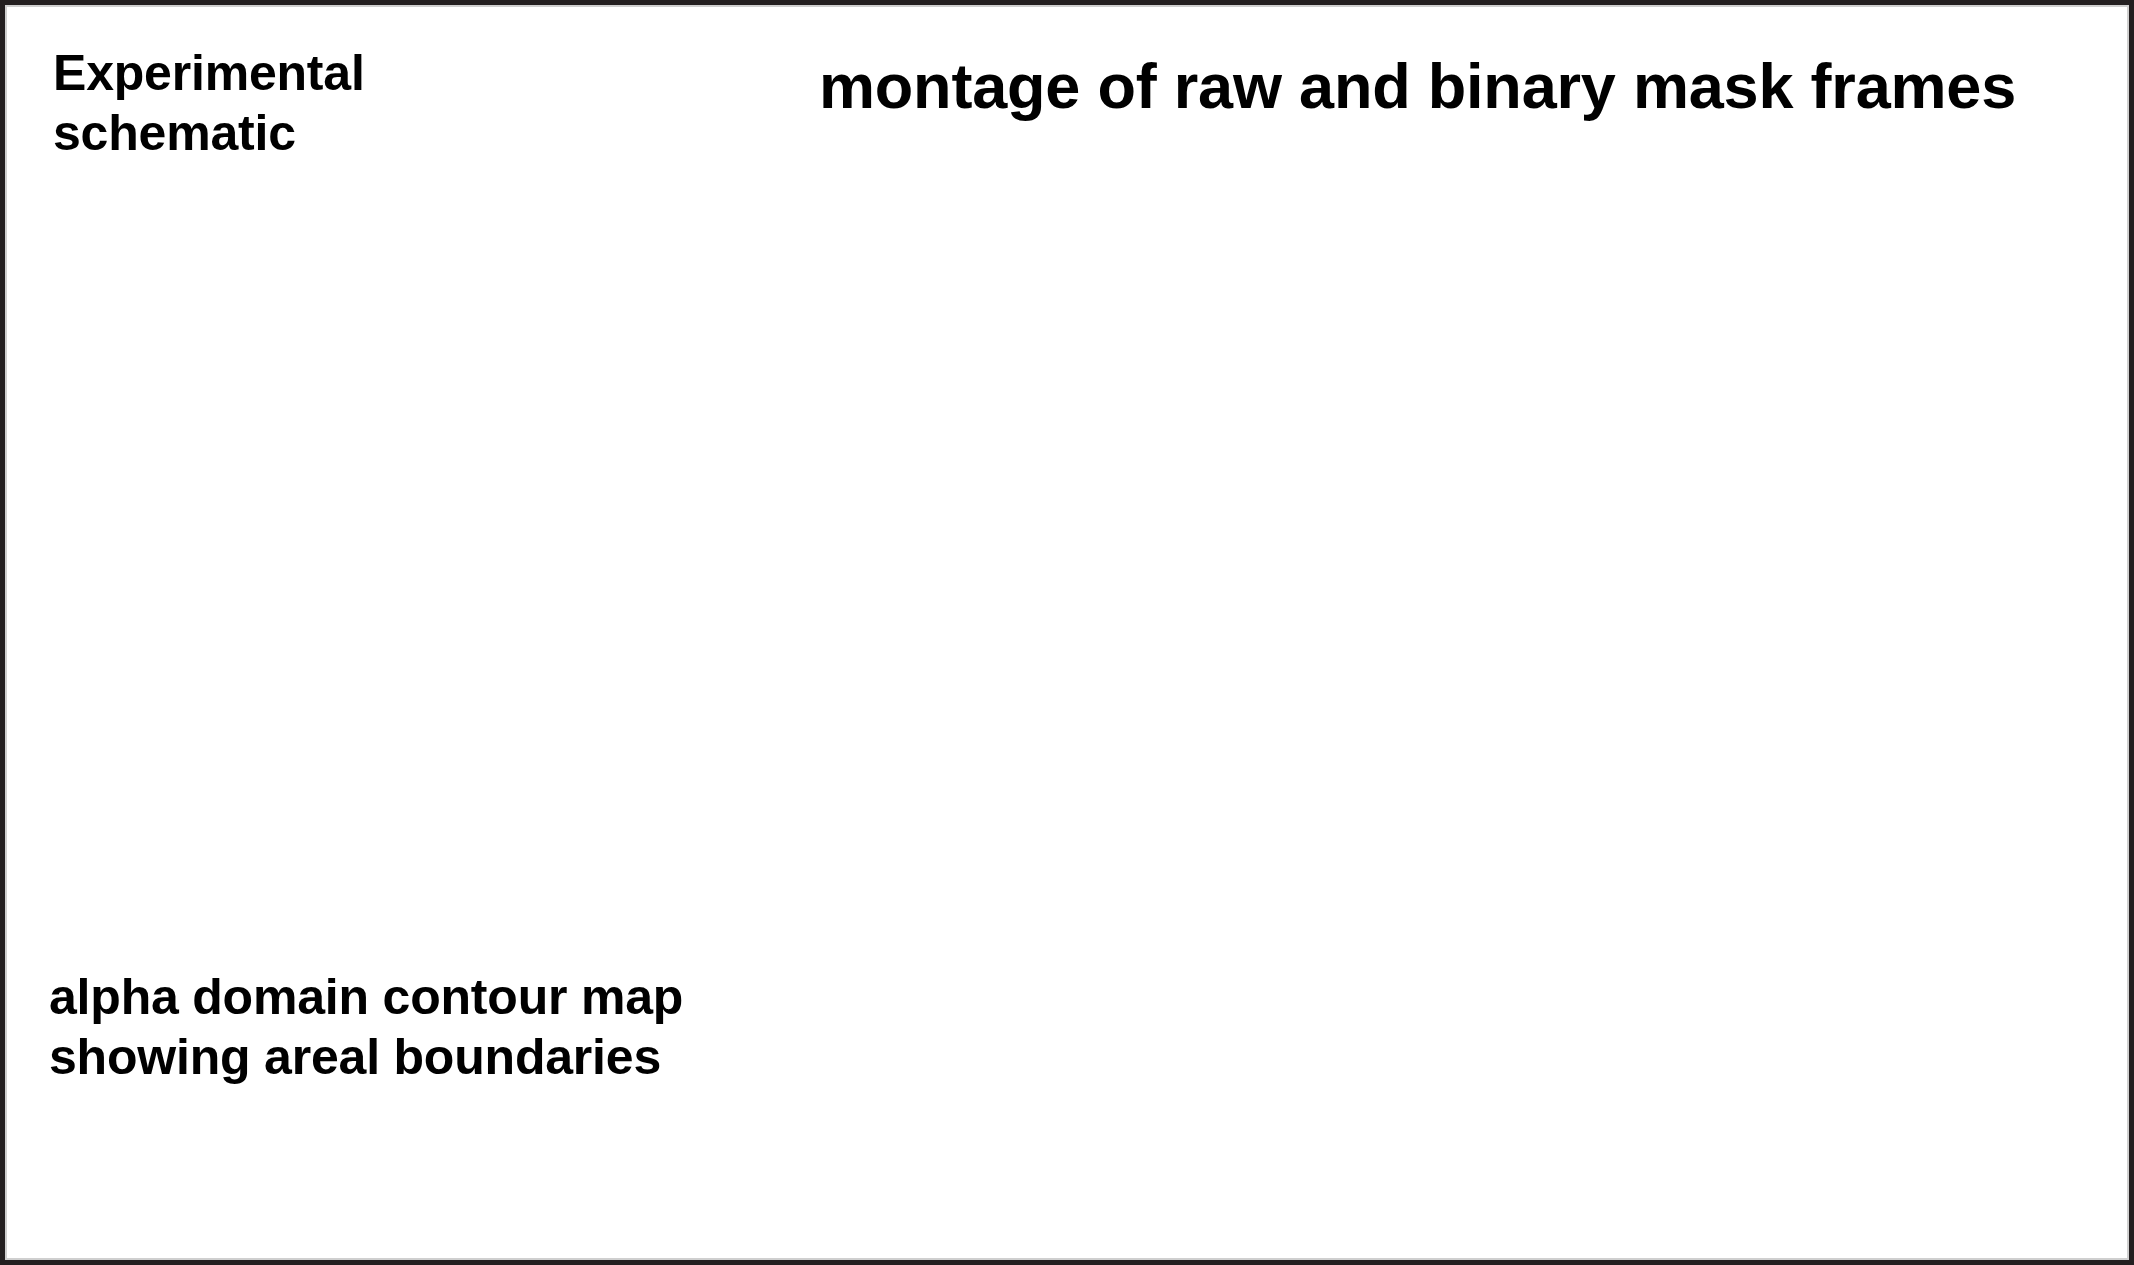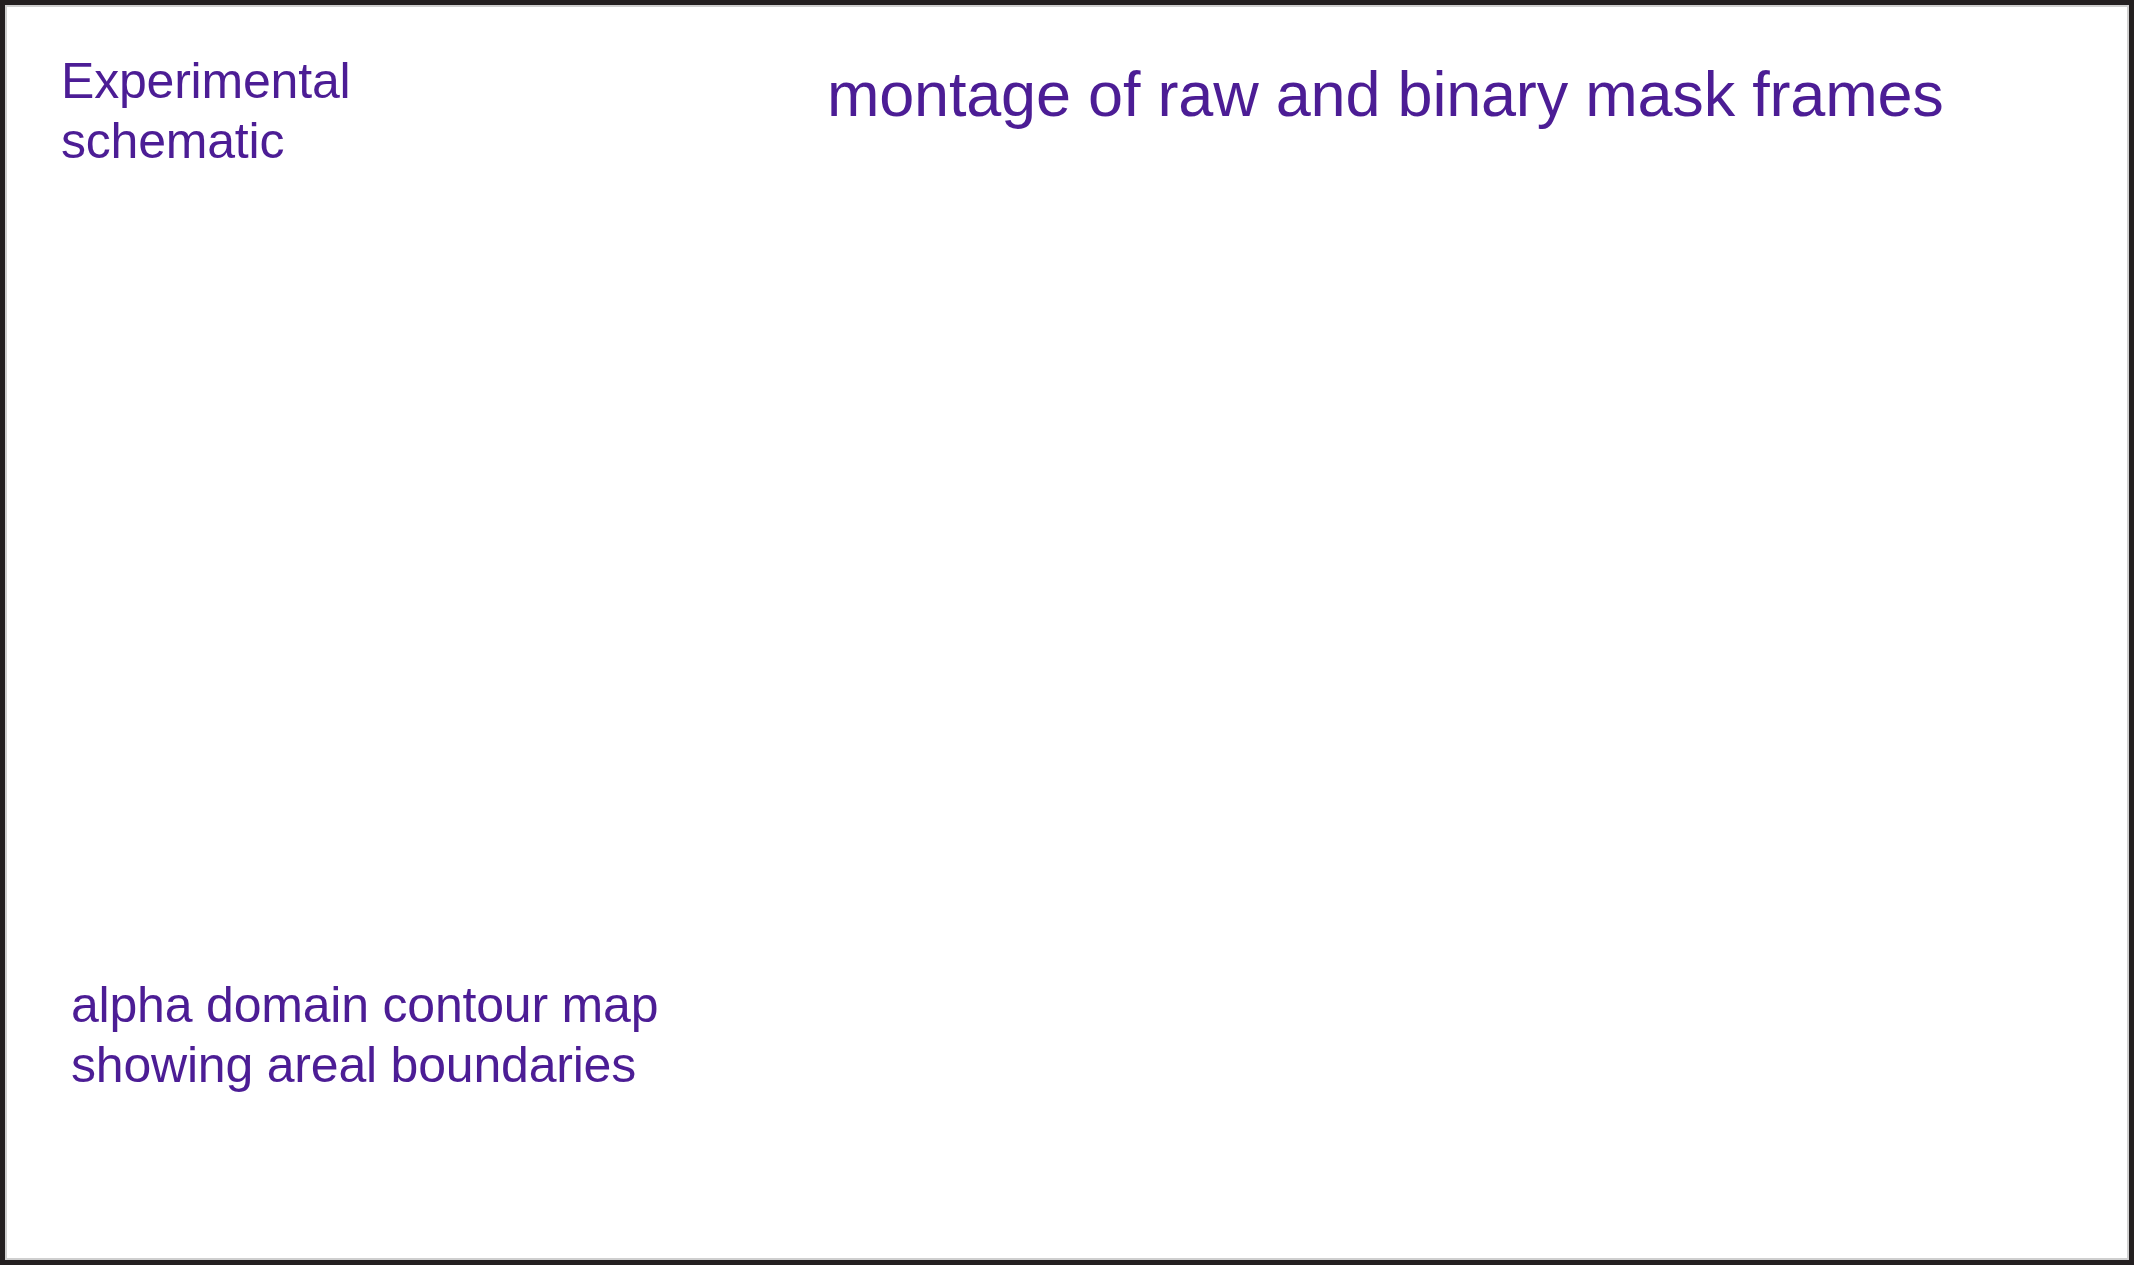--- a/index.html
+++ b/index.html
@@ -28,43 +28,44 @@
     left: 0;
     top: 0;
     right: 0;
     bottom: 0;
     border: 2px solid #cfcfcf;
     pointer-events: none;
   }
 
   .caption {
     position: absolute;
-    color: #4c1d95;
+    color: #000000;
     font-family: "Liberation Sans", sans-serif;
     font-size: 50px;
     line-height: 60px;
     letter-spacing: -0.2px;
     white-space: pre-line;
-    margin: 8px;
+    margin: 0;
+    font-weight: bold;
   }
 
   #caption-top-left {
     left: 48px;
     top: 38px;
   }
 
   #caption-top-right {
     left: 814px;
     top: 52px;
     font-size: 63px;
     line-height: 58px;
   }
 
   #caption-bottom-left {
-    left: 58px;
+    left: 44px;
     top: 962px;
   }
 
   #caption-bottom-right {
     left: 1014px;
     top: 1004px;
   }
 
   
   .panel-region {

